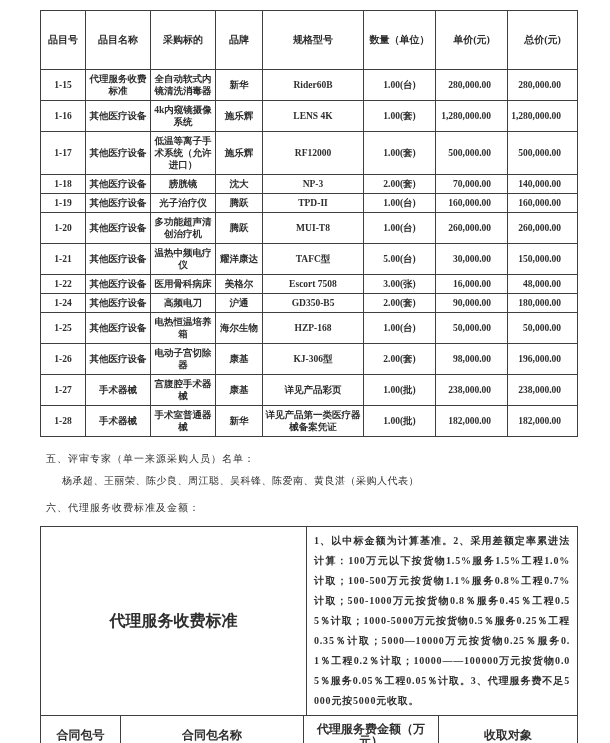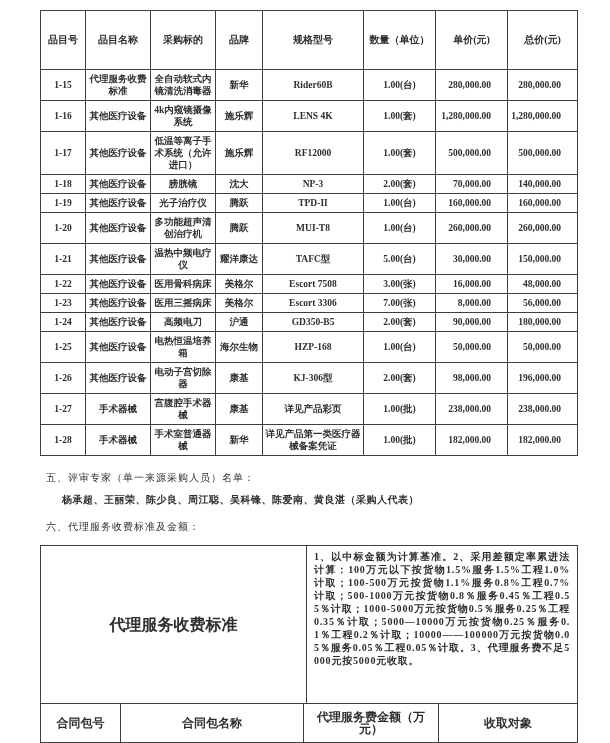--- a/index.html
+++ b/index.html
@@ -18,29 +18,29 @@
     text-align: center; vertical-align: middle;
     padding: 3px 2px; word-break: break-all; color: #2e2e2e;
   }
   .items-table th { padding: 23px 1px; font-size: 10px; }
   td.num { text-align: right; padding-right: 16px; }
 
   .heading {
     font-size: 10px; font-weight: normal; letter-spacing: 1px;
     margin: 15px 0 0 6px; color: #2e2e2e;
   }
-  .names { font-size: 10px; font-weight: bold; margin: 8px 0 0 22px; letter-spacing: 0.5px; }
+  .names { font-size: 10px; font-weight: normal; margin: 8px 0 0 22px; letter-spacing: 0.5px; }
   .h-fee { margin-top: 13px; }
 
   .fee-table { margin-top: 11px; }
   .fee-table tr { height: 158px; }
   .fee-label { font-size: 16px; }
   .fee-desc {
     text-align: justify; vertical-align: top;
-    padding: 4px 7px; font-size: 10px; line-height: 13px; letter-spacing: 0.8px;
+    padding: 4px 7px; font-size: 10px; line-height: 20px; letter-spacing: 0.8px;
   }
 
   .contract-table { margin-top: -1px; }
   .contract-table th { padding: 7px 2px; font-size: 12px; }
   .contract-table td { height: 30px; }
   .name-cell { text-align: left; padding: 3px 6px; line-height: 19px; }
 </style>
 </head>
 <body>
 
@@ -144,30 +144,20 @@
         <td>1-22</td>
         <td>其他医疗设备</td>
         <td>医用骨科病床</td>
         <td>美格尔</td>
         <td>Escort 7508</td>
         <td>3.00(张)</td>
         <td class="num">16,000.00</td>
         <td class="num">48,000.00</td>
       </tr>
       <tr>
-        <td>1-23</td>
-        <td>其他医疗设备</td>
-        <td>医用三摇病床</td>
-        <td>美格尔</td>
-        <td>Escort 3306</td>
-        <td>7.00(张)</td>
-        <td class="num">8,000.00</td>
-        <td class="num">56,000.00</td>
-      </tr>
-      <tr>
         <td>1-24</td>
         <td>其他医疗设备</td>
         <td>高频电刀</td>
         <td>沪通</td>
         <td>GD350-B5</td>
         <td>2.00(套)</td>
         <td class="num">90,000.00</td>
         <td class="num">180,000.00</td>
       </tr>
       <tr>

